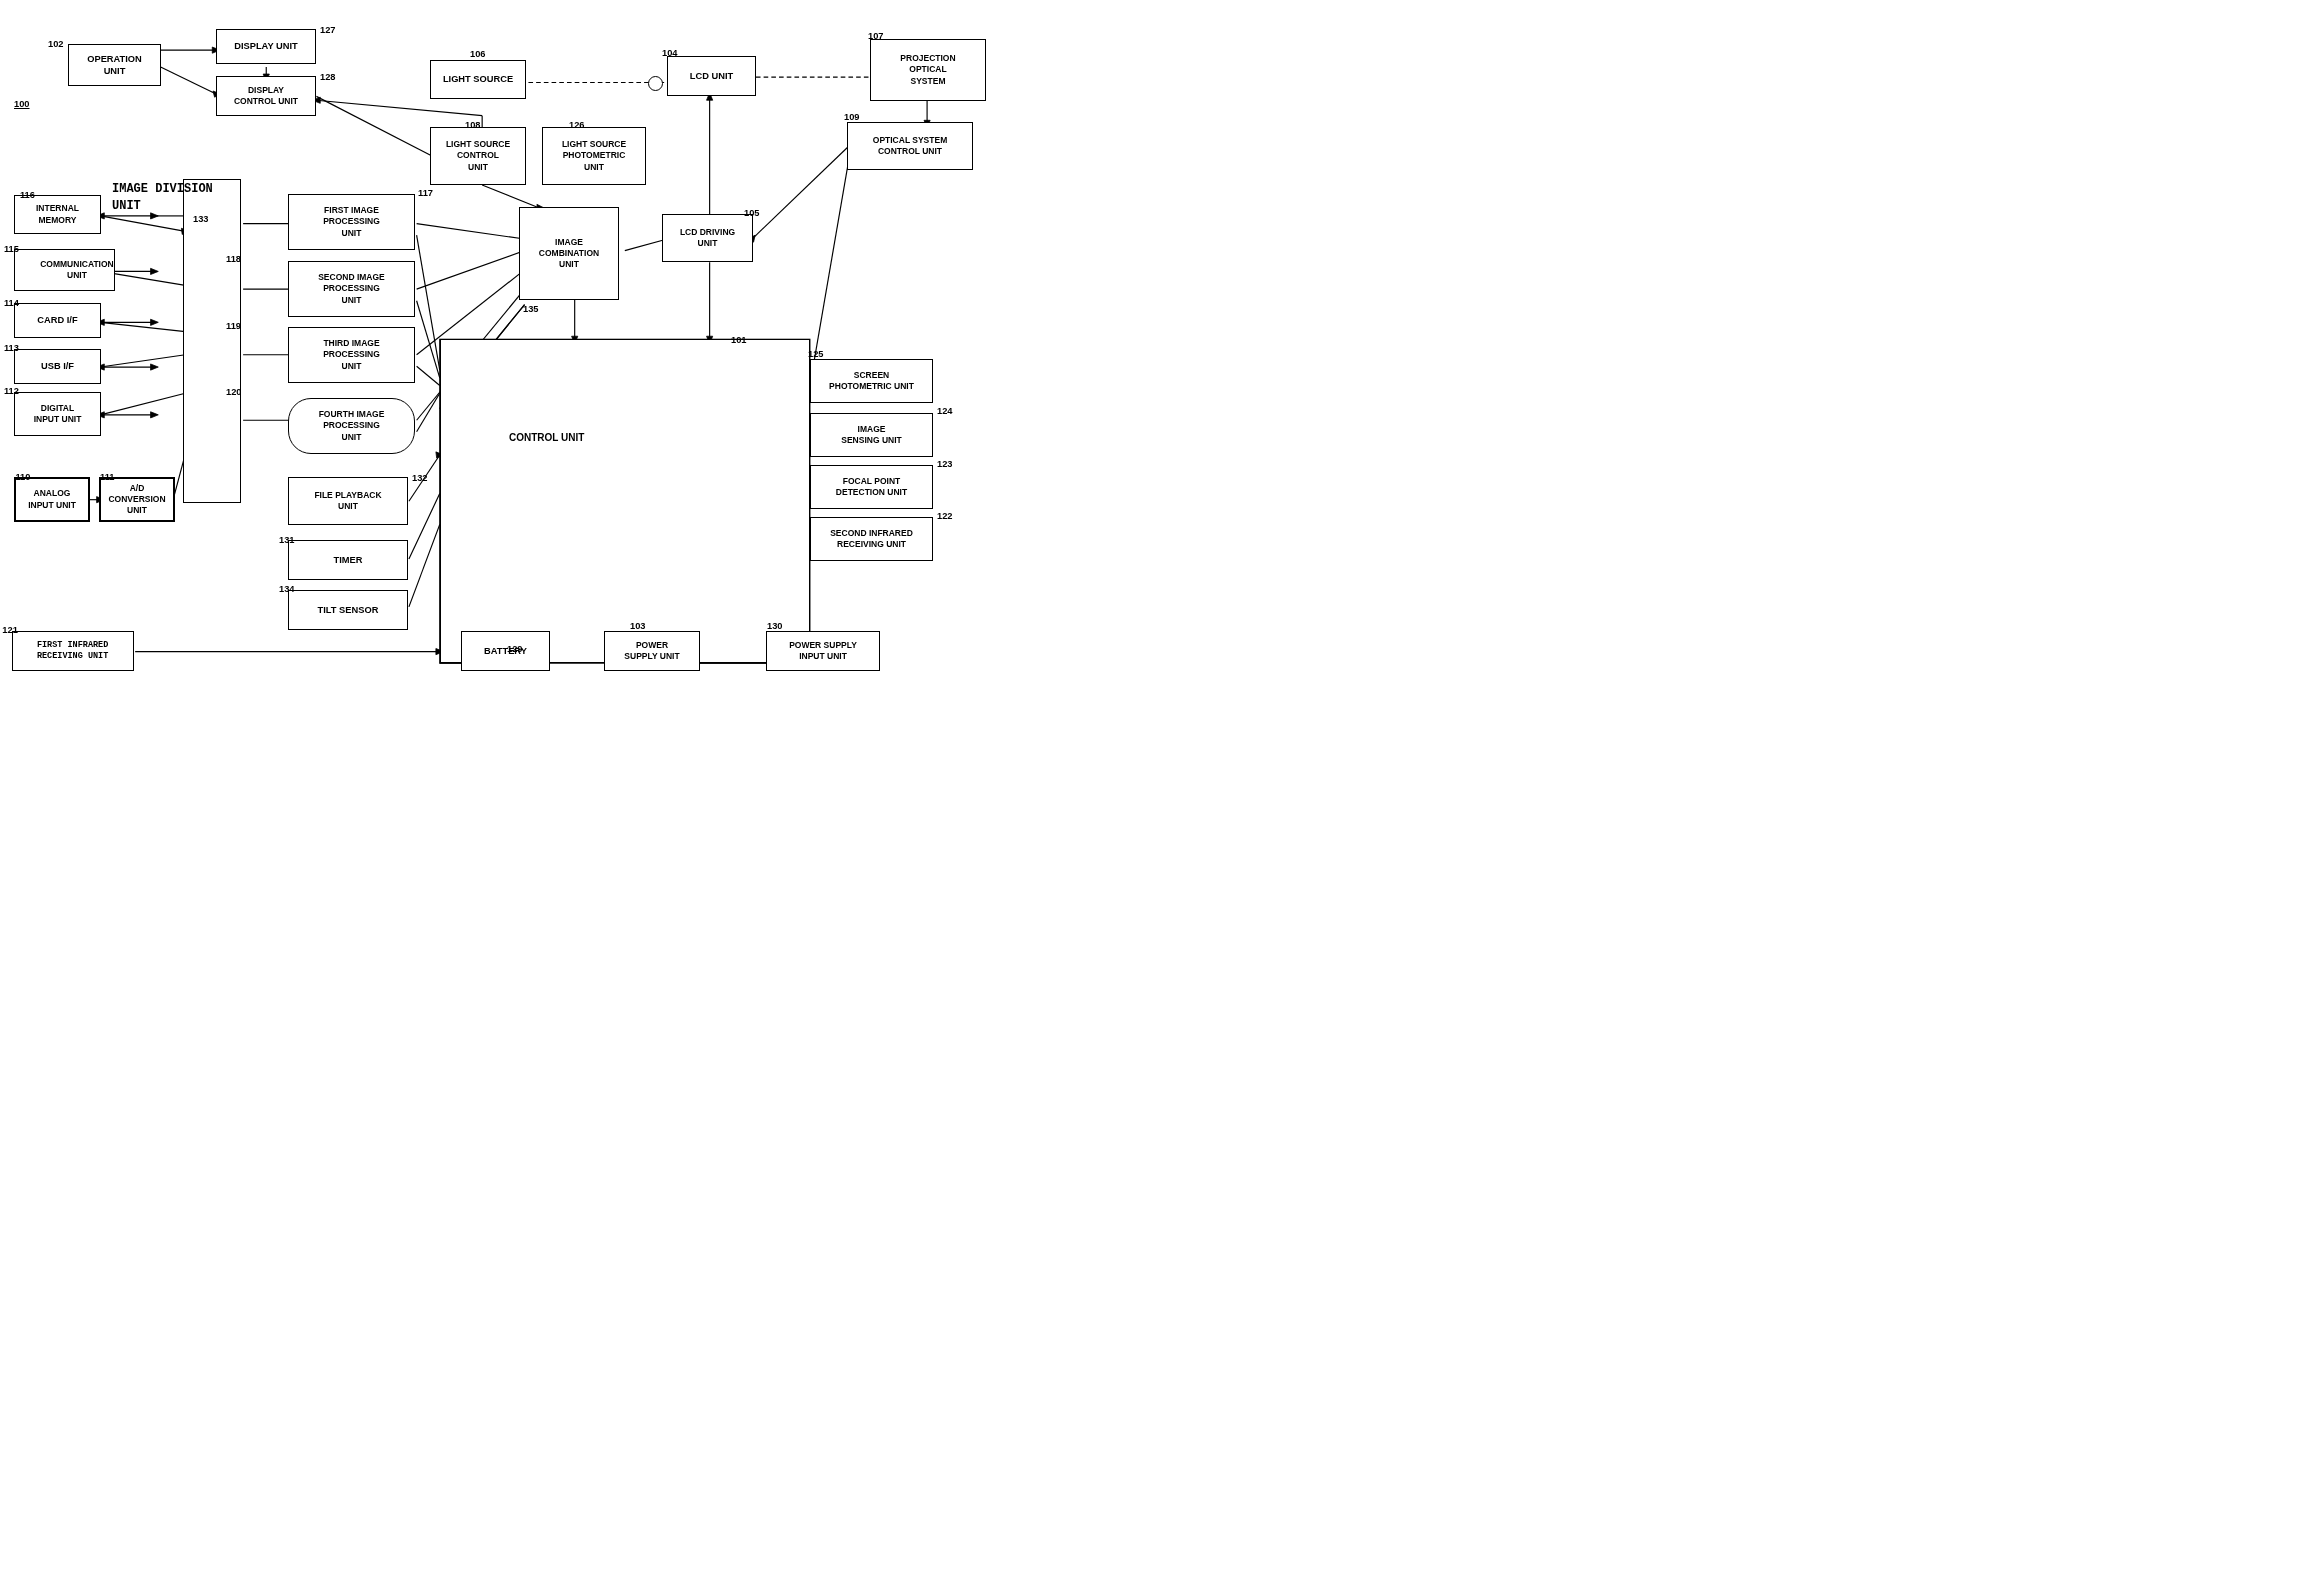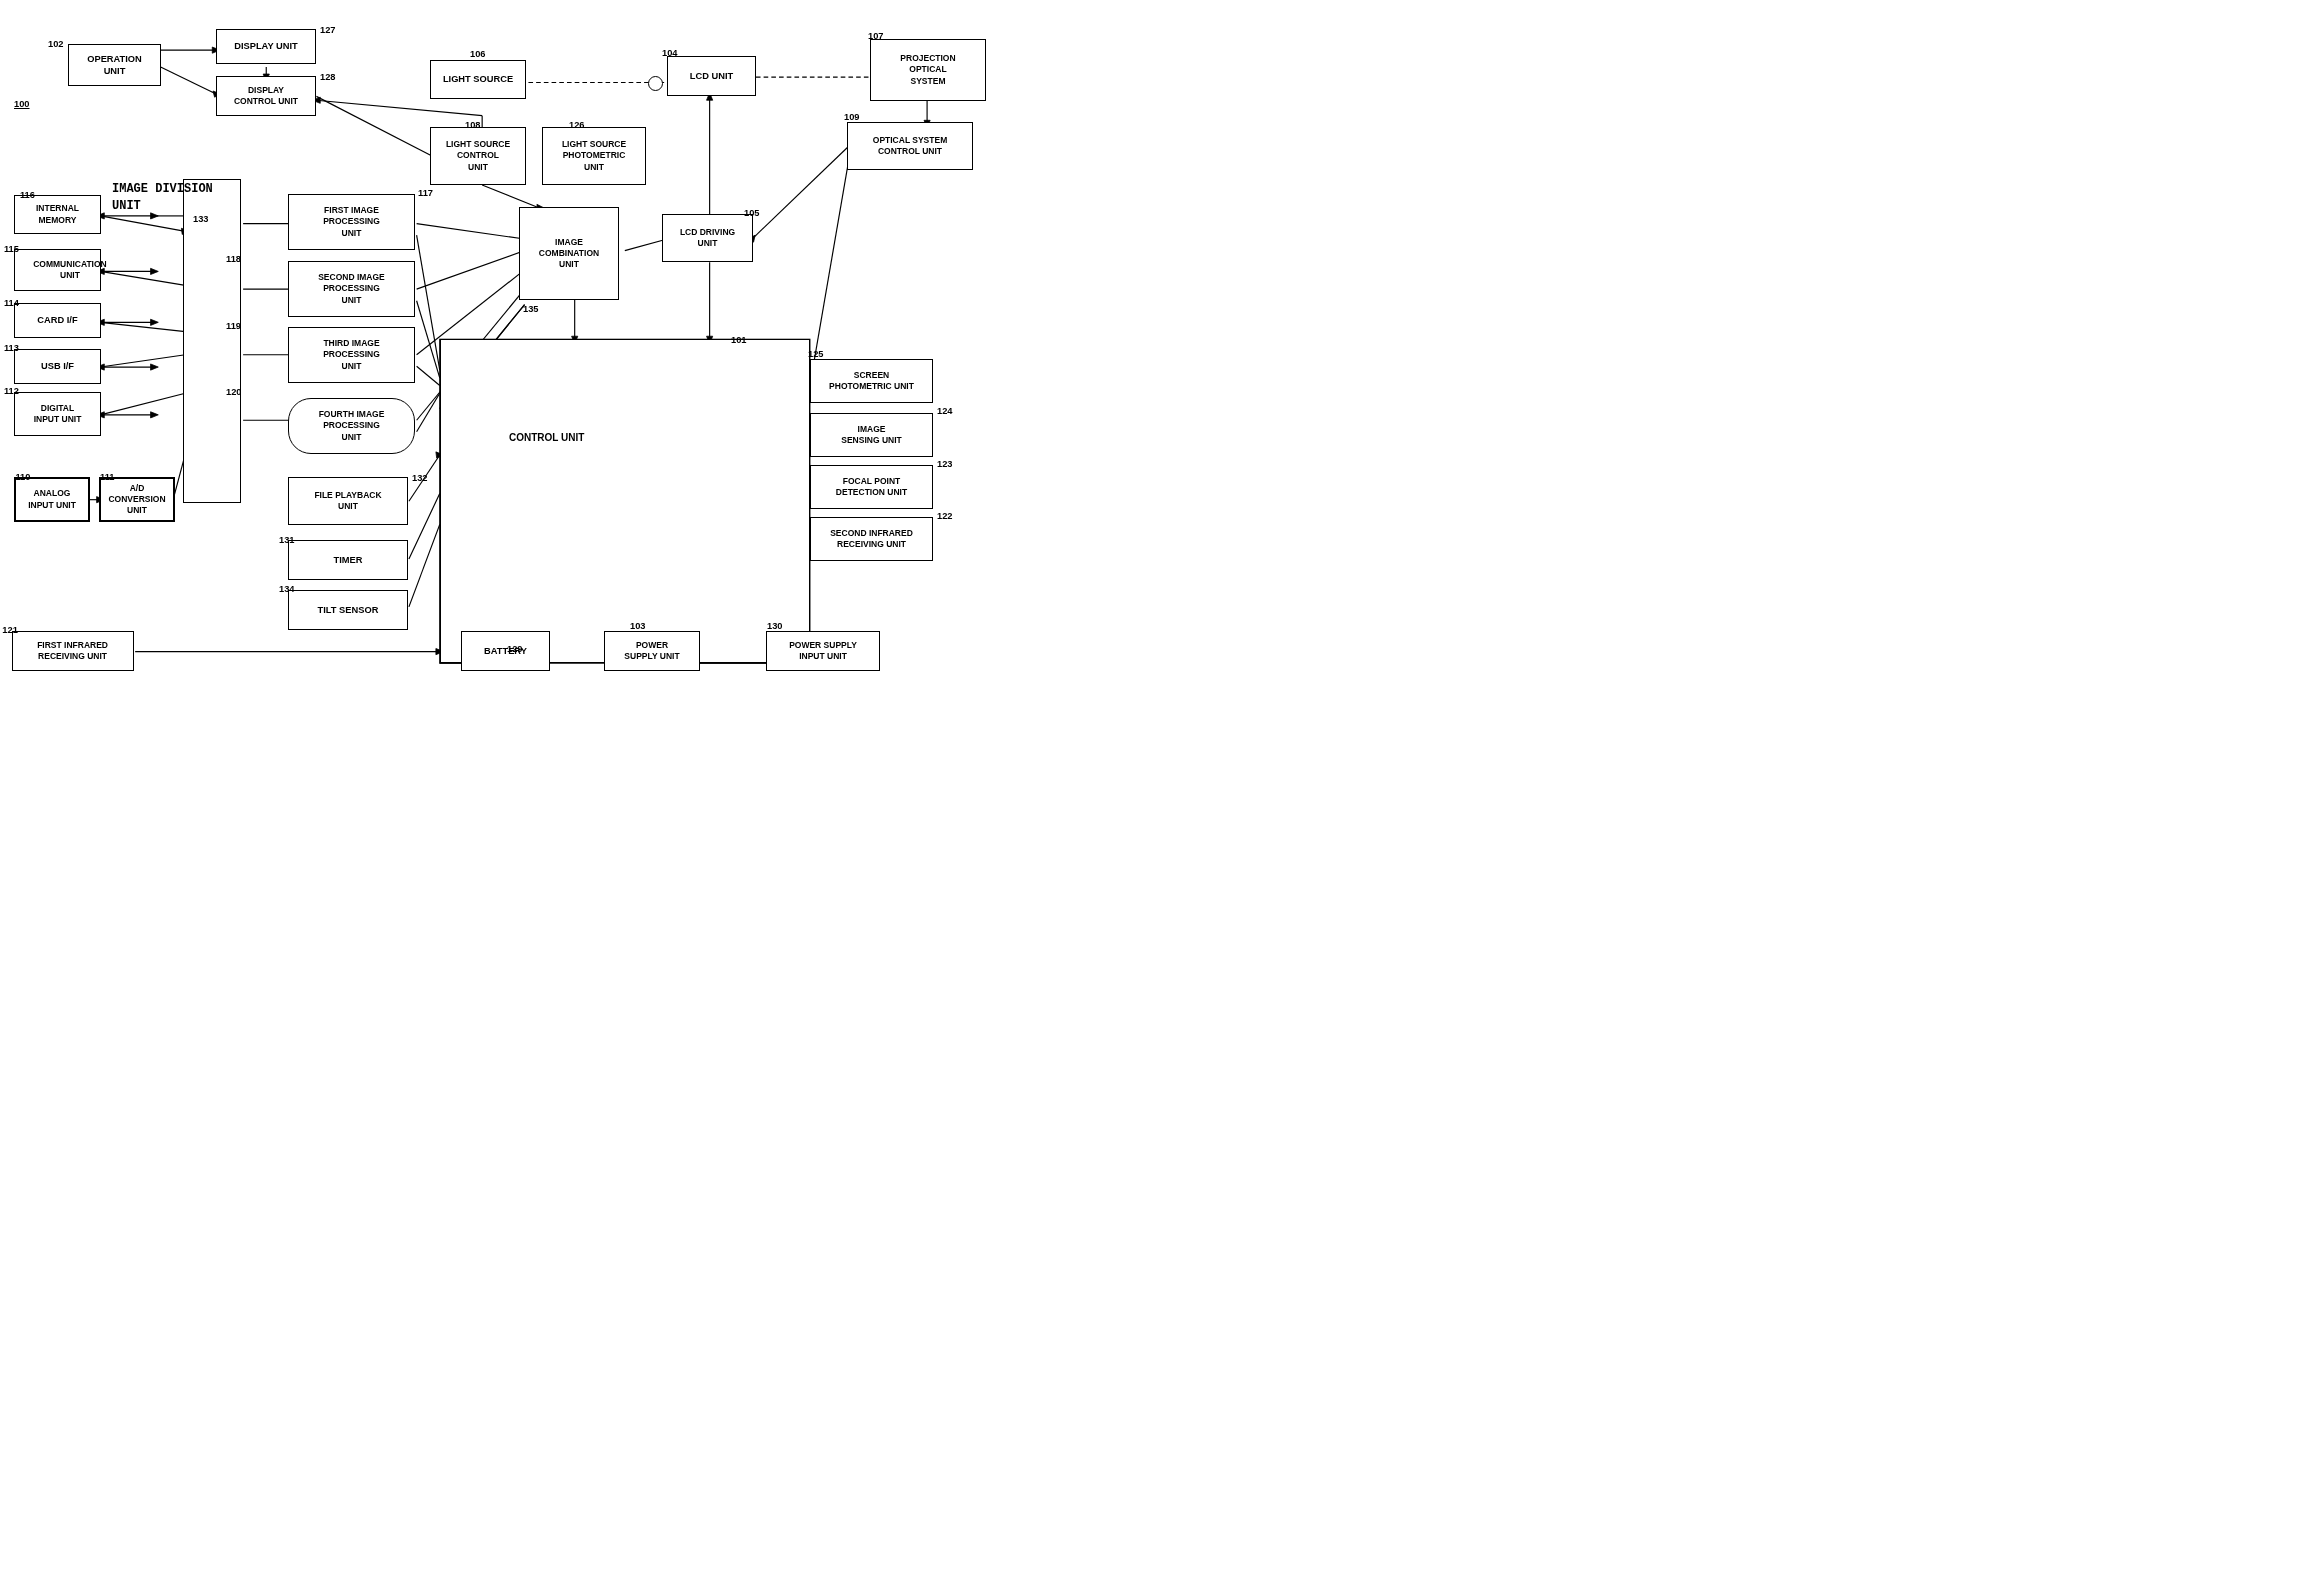--- a/index.html
+++ b/index.html
@@ -252,21 +252,21 @@
   </div>
 
   <div class="box" style="left:847px;top:122px;width:126px;height:48px;font-size:8.5px;">
     OPTICAL SYSTEM<br>CONTROL UNIT
   </div>
 
   <div class="box" style="left:14px;top:195px;width:87px;height:39px;font-size:8.5px;">
     INTERNAL<br>MEMORY
   </div>
 
-  <div class="box" style="left:14px;top:249px;width:87px;height:42px;font-size:8.5px;padding-left:28px;">
+  <div class="box" style="left:14px;top:249px;width:101px;height:42px;font-size:8.5px;padding-left:28px;">
     COMMUNICATION<br>UNIT
   </div>
 
   <div class="box" style="left:14px;top:303px;width:87px;height:35px;font-size:9.3px;">
     CARD I/F
   </div>
 
   <div class="box" style="left:14px;top:349px;width:87px;height:35px;font-size:9.3px;">
     USB I/F
   </div>
@@ -352,21 +352,21 @@
   </div>
 
   <div class="box" style="left:604px;top:631px;width:96px;height:40px;font-size:8.5px;">
     POWER<br>SUPPLY UNIT
   </div>
 
   <div class="box" style="left:766px;top:631px;width:114px;height:40px;font-size:8.5px;">
     POWER SUPPLY<br>INPUT UNIT
   </div>
 
-  <div class="box" style="left:11.6px;top:631px;width:122px;height:40px;font-size:8.5px;">
+  <div class="box" style="left:11.6px;top:631px;width:122px;height:40px;font-size:8.5px;font-family:Liberation Mono, monospace;">
     FIRST INFRARED<br>RECEIVING UNIT
   </div>
 
   <span class="label" style="left:14px;top:99px;text-decoration:underline;font-size:9.3px;">100</span>
   <span class="label" style="left:48px;top:39px;font-size:9.3px;">102</span>
   <span class="label" style="left:320px;top:25.4px;font-size:9.3px;">127</span>
   <span class="label" style="left:320px;top:72px;font-size:9.3px;">128</span>
   <span class="label" style="left:470px;top:49px;font-size:9.3px;">106</span>
   <span class="label" style="left:662px;top:48px;font-size:9.3px;">104</span>
   <span class="label" style="left:868px;top:31px;font-size:9.3px;">107</span>

